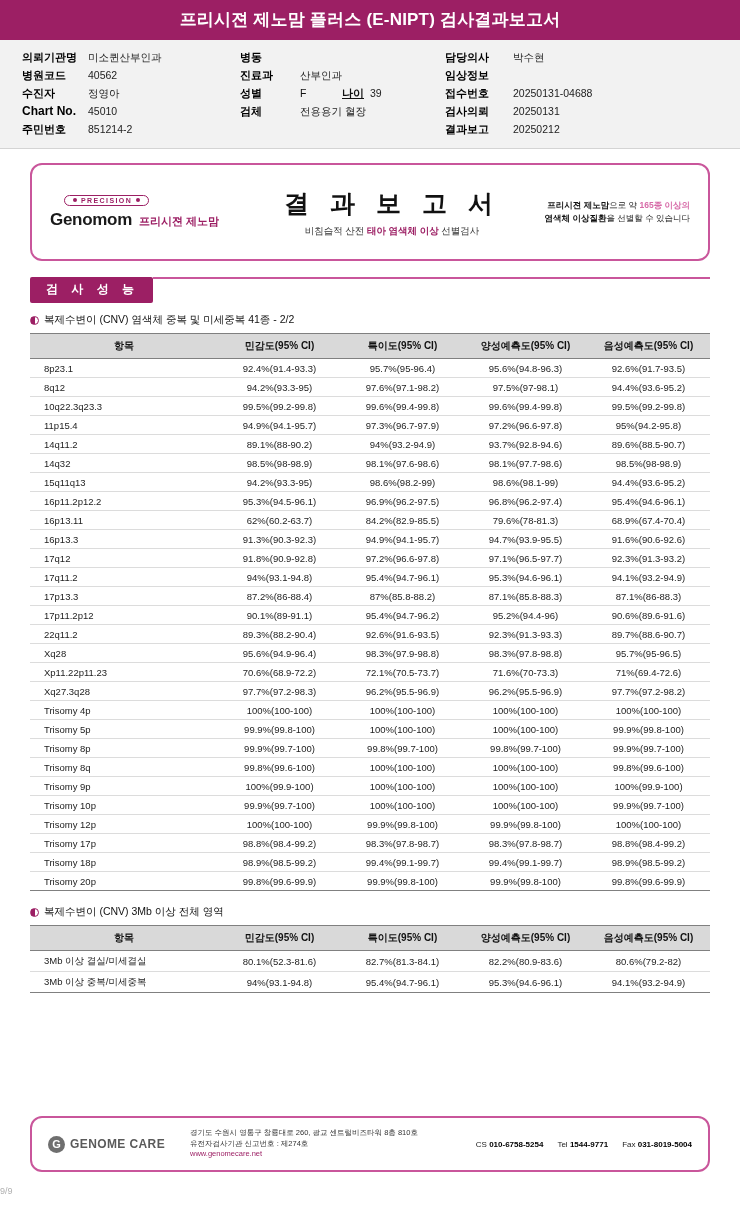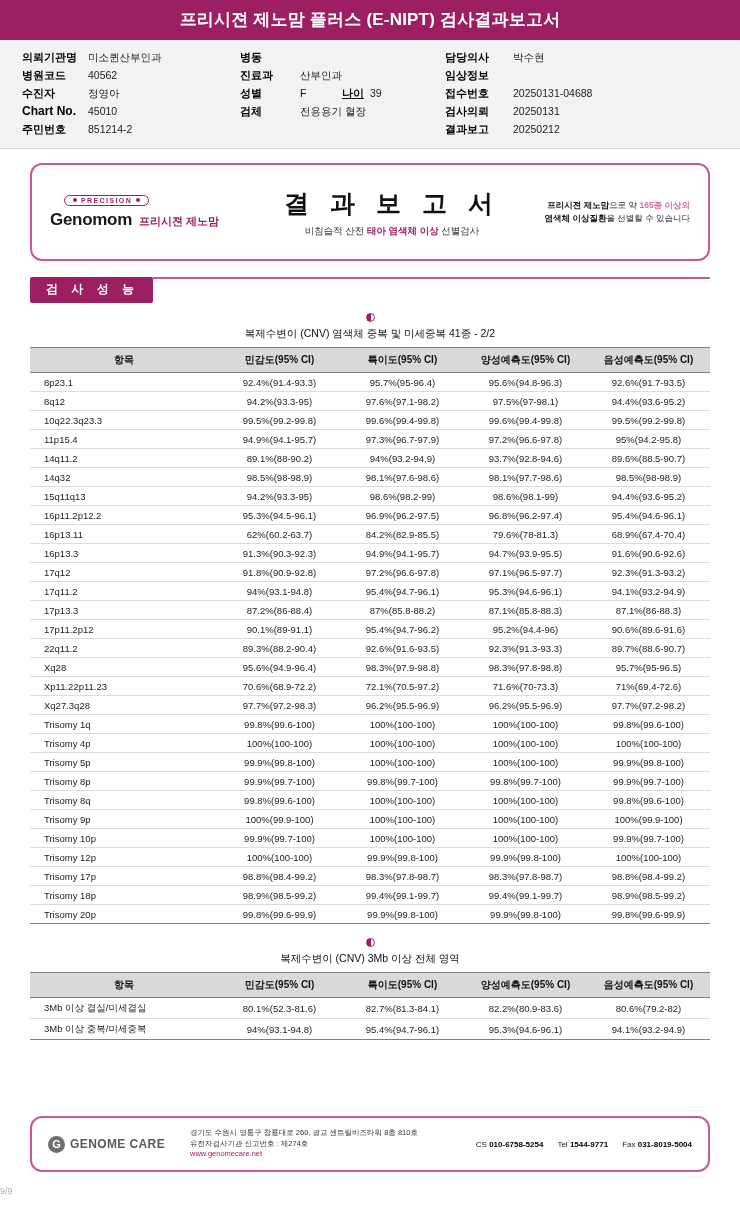--- a/index.html
+++ b/index.html
@@ -109,21 +109,21 @@
     font-weight: bold;
     letter-spacing: 5px;
     padding: 4px 14px 5px 16px;
     border-radius: 2px;
   }
   .section-rule { flex: 1; border-bottom: 2px solid #c9569b; height: 1px; margin-bottom: 2px; }
   .sub-head {
     margin: 10px 30px 6px 30px;
     font-size: 10.5px;
     color: #111;
-    display: flex; align-items: center; gap: 5px; flex-direction: column;
+    display: flex; align-items: center; gap: 5px;
   }
   .bullet-half {
     width: 9px; height: 9px; border-radius: 50%;
     background: linear-gradient(90deg, #9c1f64 50%, #ffffff 50%);
     border: 1.4px solid #9c1f64;
     display: inline-block;
   }
   
   table.cnv {
     margin: 0 30px;
@@ -428,37 +428,30 @@
       <tr>
           <td class="item">Xq28</td>
           <td>95.6%(94.9-96.4)</td>
           <td>98.3%(97.9-98.8)</td>
           <td>98.3%(97.8-98.8)</td>
           <td>95.7%(95-96.5)</td>
         </tr>
       <tr>
           <td class="item">Xp11.22p11.23</td>
           <td>70.6%(68.9-72.2)</td>
-          <td>72.1%(70.5-97.2)</td>
+          <td>72.1%(70.5-73.7)</td>
           <td>71.6%(70-73.3)</td>
           <td>71%(69.4-72.6)</td>
         </tr>
       <tr>
           <td class="item">Xq27.3q28</td>
           <td>97.7%(97.2-98.3)</td>
           <td>96.2%(95.5-96.9)</td>
           <td>96.2%(95.5-96.9)</td>
           <td>97.7%(97.2-98.2)</td>
-        </tr>
-      <tr>
-          <td class="item">Trisomy 1q</td>
-          <td>99.8%(99.6-100)</td>
-          <td>100%(100-100)</td>
-          <td>100%(100-100)</td>
-          <td>99.8%(99.6-100)</td>
         </tr>
       <tr>
           <td class="item">Trisomy 4p</td>
           <td>100%(100-100)</td>
           <td>100%(100-100)</td>
           <td>100%(100-100)</td>
           <td>100%(100-100)</td>
         </tr>
       <tr>
           <td class="item">Trisomy 5p</td>

